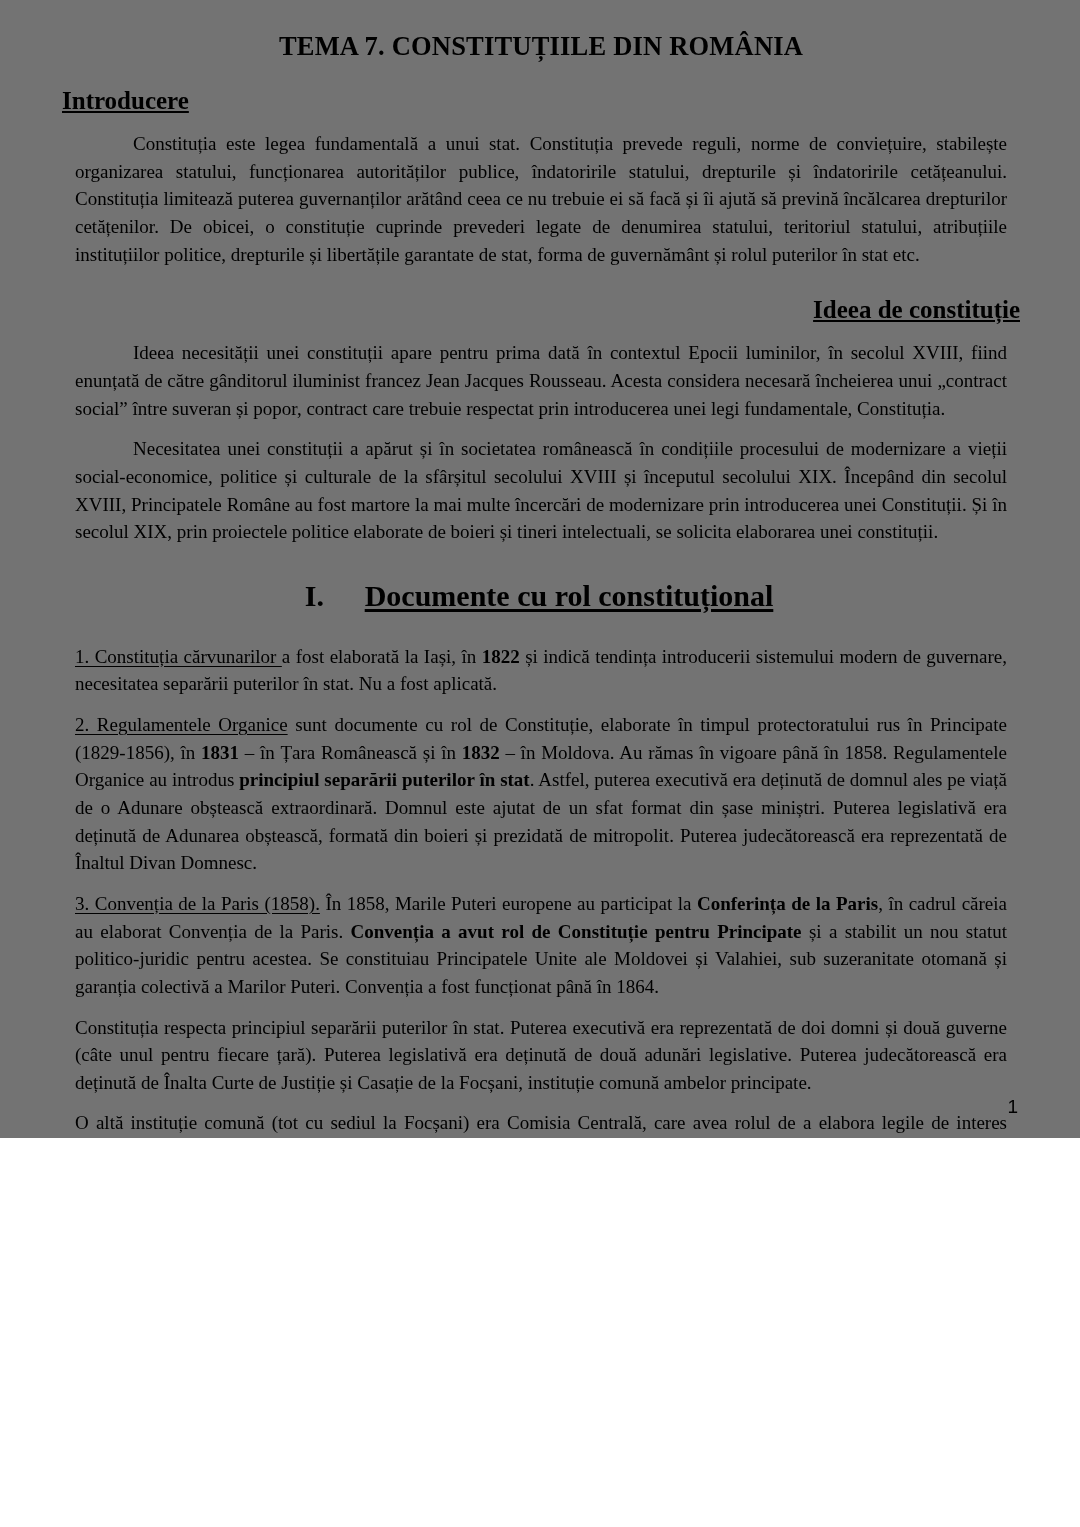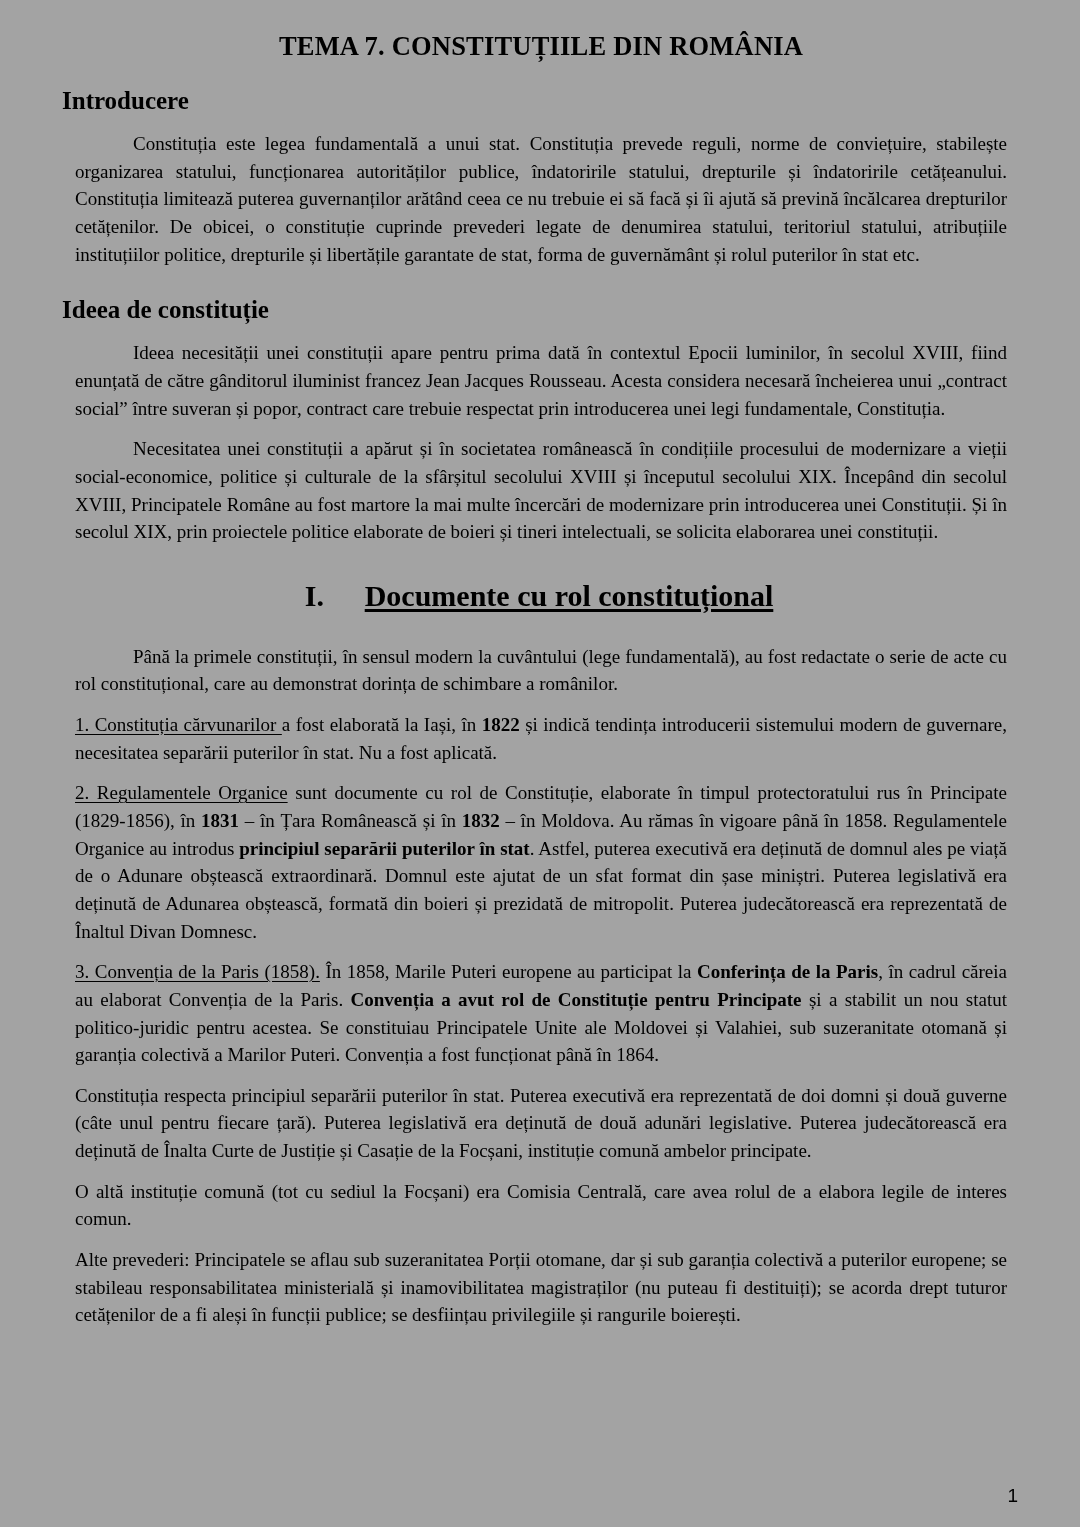--- a/index.html
+++ b/index.html
@@ -8,23 +8,23 @@
     padding: 0;
     background: #ffffff;
   }
   body {
     font-family: "Liberation Serif", "DejaVu Serif", serif;
     color: #000000;
   }
   .page {
     position: relative;
     width: 1080px;
-    height: 1527px;
+    height: 1138px;
     box-sizing: border-box;
-    background: #a3a3a3;
+    background: #737373;
     overflow: hidden;
   }
   .content {
     position: absolute;
     left: 62px;
     top: 30px;
     width: 958px;
   }
   .doc-title {
     font-size: 26.5px;
@@ -33,23 +33,25 @@
     letter-spacing: 0.2px;
     margin: 0 0 22px 0;
     line-height: 1.25;
   }
   .h2 {
     font-size: 25px;
     font-weight: bold;
     margin: 0 0 2px 0;
     line-height: 1.28;
     text-align: left;
+    text-decoration: underline;
   }
   .h2.spaced-top {
     margin-top: 26px;
+    text-align: right;
   }
   .roman-heading {
     display: block;
     margin: 30px 0 28px 0;
     font-size: 30px;
     font-weight: bold;
     text-align: center;
     line-height: 1.3;
   }
   .roman-heading .num {
@@ -104,21 +106,20 @@
 
 
     <h2 class="h2 spaced-top">Ideea de constituție</h2>
 
     <p class="body indent">Ideea necesității unei constituții apare pentru prima dată în contextul Epocii luminilor, în secolul XVIII, fiind enunțată de către gânditorul iluminist francez Jean Jacques Rousseau. Acesta considera necesară încheierea unui „contract social” între suveran și popor, contract care trebuie respectat prin introducerea unei legi fundamentale, Constituția.</p>
 
     <p class="body indent">Necesitatea unei constituții a apărut și în societatea românească în condițiile procesului de modernizare a vieții social-economice, politice și culturale de la sfârșitul secolului XVIII și începutul secolului XIX. Începând din secolul XVIII, Principatele Române au fost martore la mai multe încercări de modernizare prin introducerea unei Constituții. Și în secolul XIX, prin proiectele politice elaborate de boieri și tineri intelectuali, se solicita elaborarea unei constituții.</p>
 
     <div class="roman-heading"><span class="num">I.</span><span class="ttl">Documente cu rol constituțional</span></div>
 
-    <p class="body indent">Până la primele constituții, în sensul modern la cuvântului (lege fundamentală), au fost redactate o serie de acte cu rol constituțional, care au demonstrat dorința de schimbare a românilor.</p>
 
     <p class="body"><span class="bu">1. Constituția cărvunarilor </span><span>a fost elaborată la Iași, în </span><span class="b">1822</span><span> și indică tendința introducerii sistemului modern de guvernare, necesitatea separării puterilor în stat. Nu a fost aplicată.</span></p>
 
     <p class="body"><span class="bu">2. Regulamentele Organice</span><span> sunt documente cu rol de Constituție, elaborate în timpul protectoratului rus în Principate (1829-1856), în </span><span class="b">1831</span><span> – în Țara Românească și în </span><span class="b">1832</span><span> – în Moldova. Au rămas în vigoare până în 1858. Regulamentele Organice au introdus </span><span class="b">principiul separării puterilor în stat</span><span>. Astfel, puterea executivă era deținută de domnul ales pe viață de o Adunare obștească extraordinară. Domnul este ajutat de un sfat format din șase miniștri. Puterea legislativă era deținută de Adunarea obștească, formată din boieri și prezidată de mitropolit. Puterea judecătorească era reprezentată de Înaltul Divan Domnesc.</span></p>
 
 
     <p class="body"><span class="bu">3. Convenția de la Paris (1858).</span><span> În 1858, Marile Puteri europene au participat la </span><span class="b">Conferința de la Paris</span><span>, în cadrul căreia au elaborat Convenția de la Paris. </span><span class="b">Convenția a avut rol de Constituție pentru Principate</span><span> și a stabilit un nou statut politico-juridic pentru acestea. Se constituiau Principatele Unite ale Moldovei și Valahiei, sub suzeranitate otomană și garanția colectivă a Marilor Puteri. Convenția a fost funcționat până în 1864.</span></p>
 
     <p class="body">Constituția respecta principiul separării puterilor în stat. Puterea executivă era reprezentată de doi domni și două guverne (câte unul pentru fiecare țară). Puterea legislativă era deținută de două adunări legislative. Puterea judecătorească era deținută de Înalta Curte de Justiție și Casație de la Focșani, instituție comună ambelor principate.</p>
 

